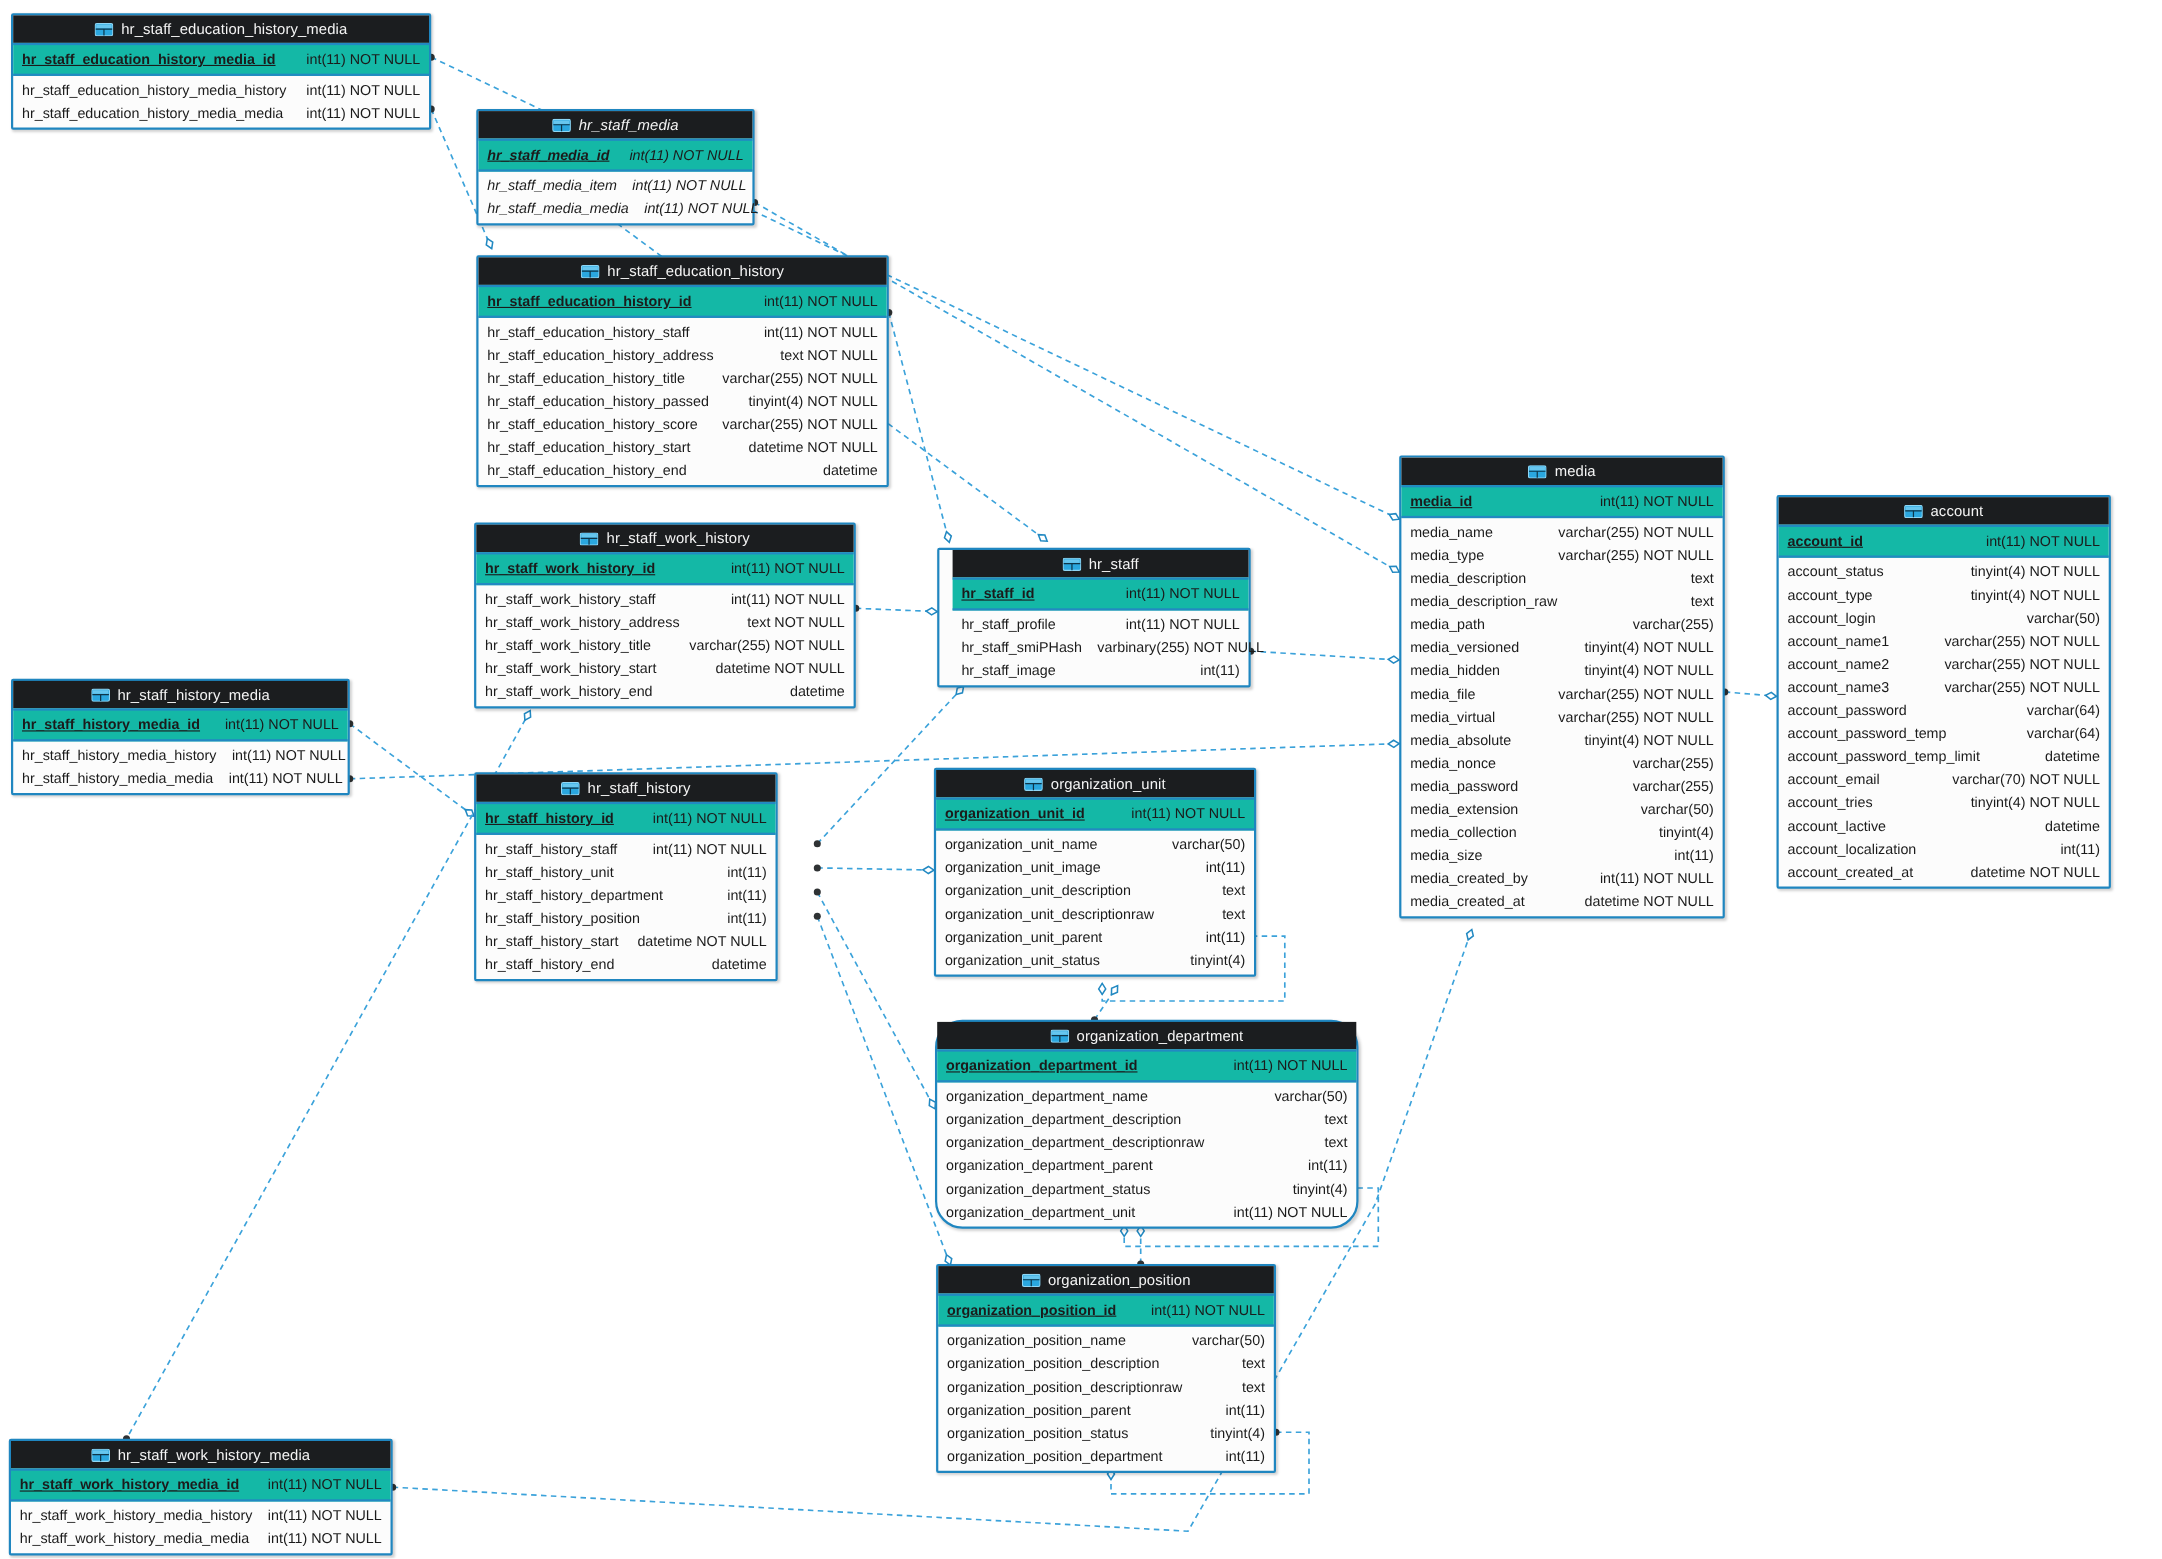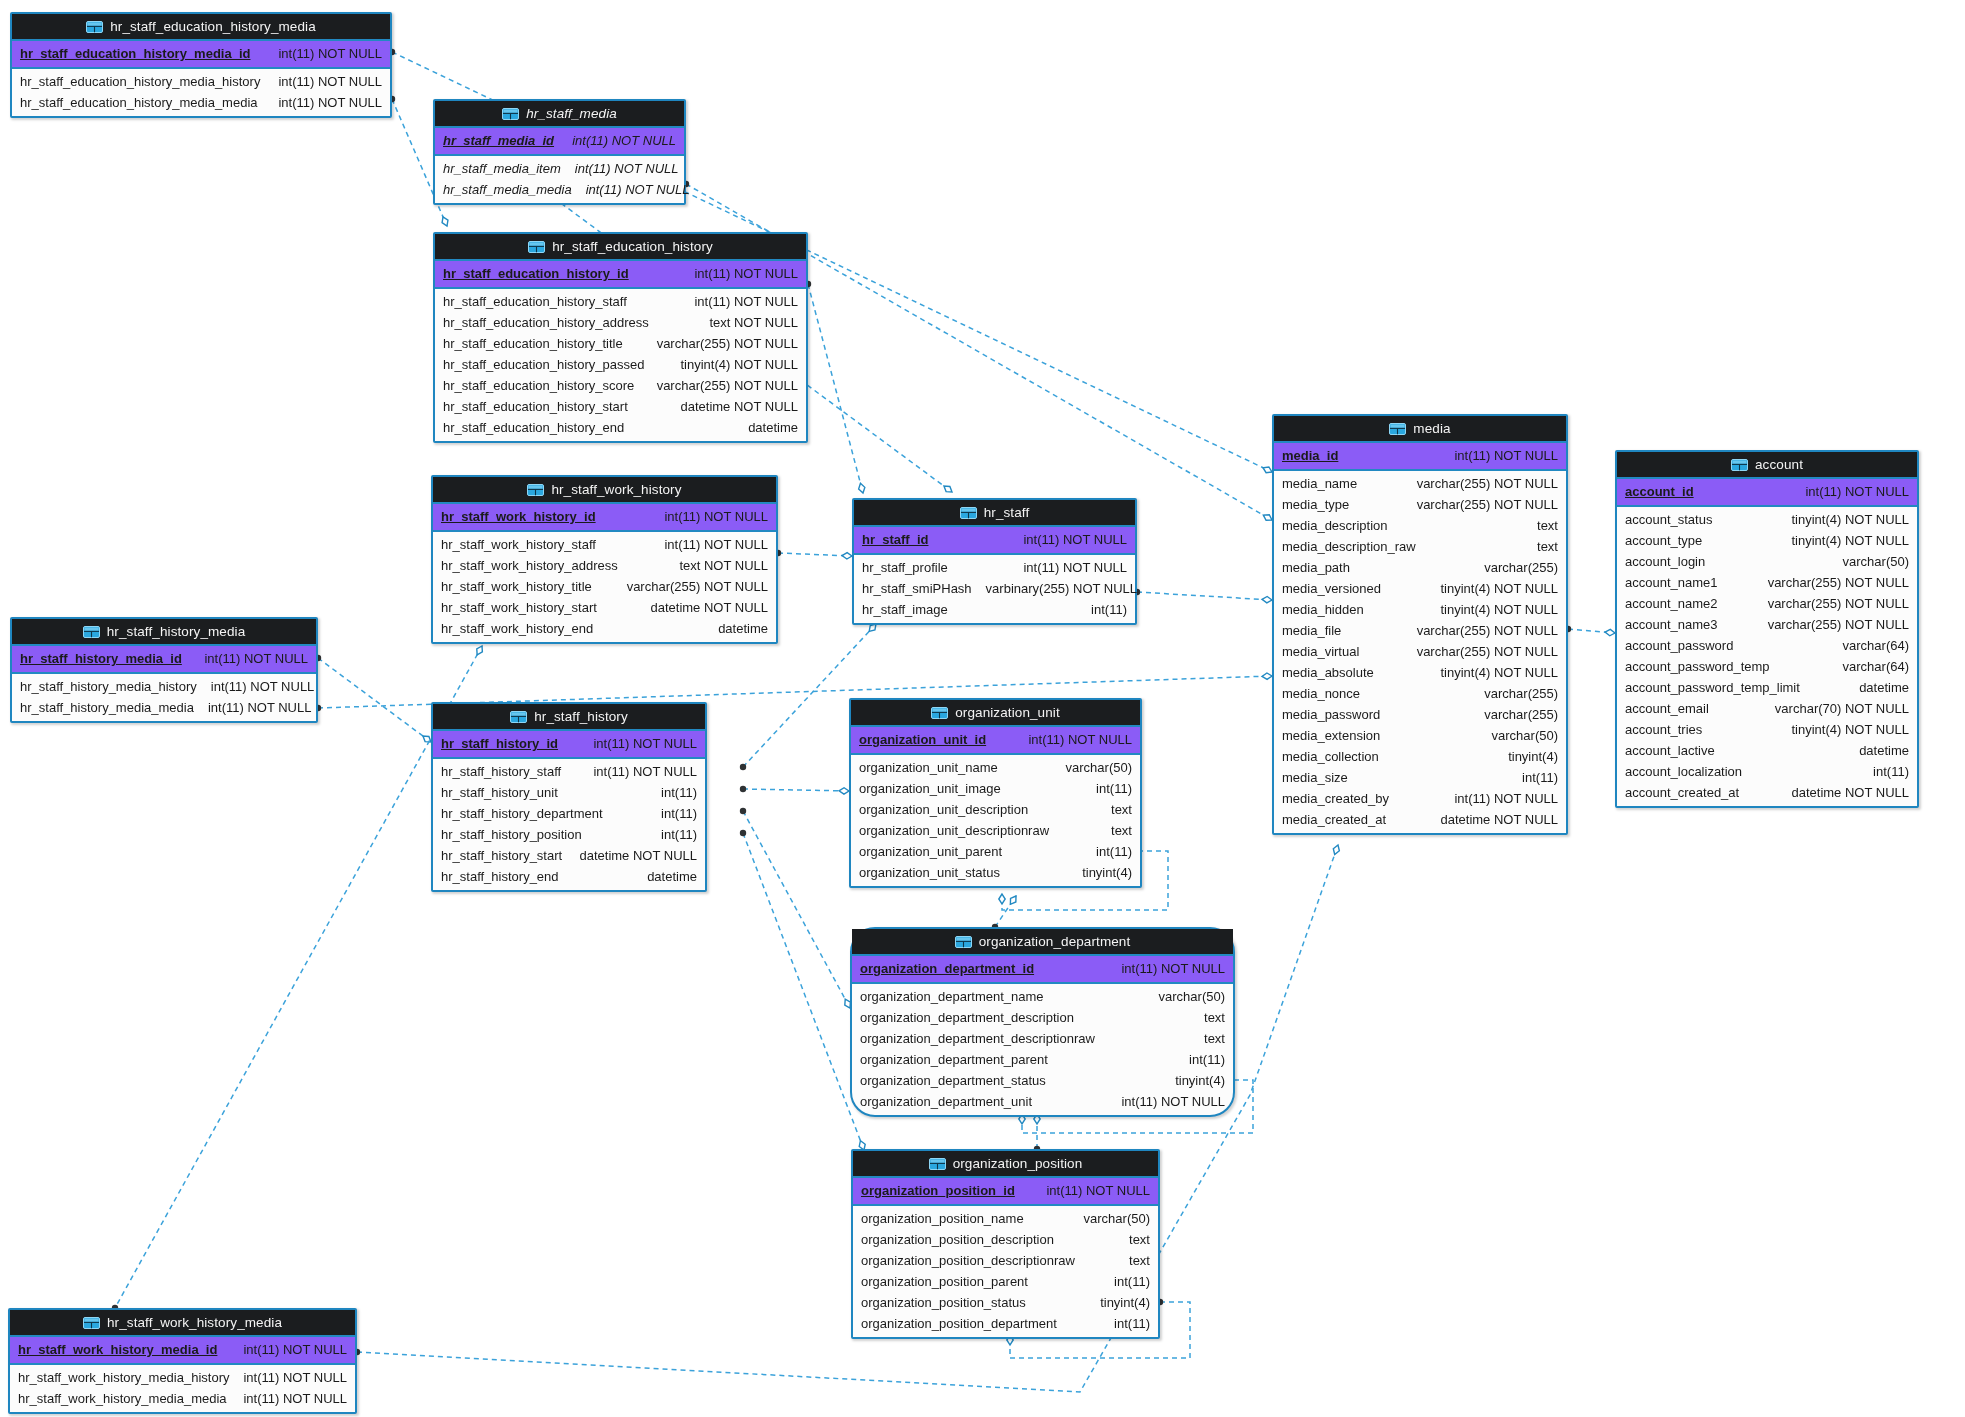--- a/index.html
+++ b/index.html
@@ -22,21 +22,21 @@
   .t-header {
     background:#1b1d1f; color:#f4f4f4;
     display:flex; align-items:center; justify-content:center; gap:7px;
     height:25px; font-size:13.5px; letter-spacing:.1px;
   }
   .t-icon { width:17px; height:12px; flex:0 0 auto; }
   .t-pk {
     display:flex; justify-content:space-between; align-items:baseline;
     padding:5px 8px 6px 8px; font-size:13px;
     border-top:2px solid #2289c2; border-bottom:2px solid #2289c2;
-    background:#8b5cf6;
+    background:#14b8a6;
   }
   .pk-name { font-weight:bold; text-decoration:underline; white-space:nowrap; }
   .t-rows { padding:2px 0 3px 0; }
   .t-row {
     display:flex; justify-content:space-between; align-items:baseline;
     padding:2.5px 8px; font-size:13px; line-height:16px;
   }
   .col-name { white-space:nowrap; color:#1b1b1b; }
   .col-type { white-space:nowrap; color:#1b1b1b; margin-left:14px; }
 </style>
@@ -342,21 +342,21 @@
         <div class="t-row">
     <span class="col-name">hr_staff_history_start</span>
     <span class="col-type">datetime NOT NULL</span>
   </div>
         <div class="t-row">
     <span class="col-name">hr_staff_history_end</span>
     <span class="col-type">datetime</span>
   </div>
       </div>
   </div>
-    <div class="table" style="left: 852px; top: 498px; width: 285px;">
+    <div class="table" style="left: 852px; top: 498px; width: 285px; padding-left: 12px;">
     <div class="t-header">
       <svg class="t-icon" viewBox="0 0 17 12">
         <rect x="0.5" y="0.5" width="16" height="11" rx="1.5" fill="#2aa7df" stroke="#8ed6f5" stroke-width="1"></rect>
         <rect x="1.5" y="1.5" width="14" height="3.2" fill="#67c6ee"></rect>
         <line x1="1" y1="5.4" x2="16" y2="5.4" stroke="#0d3549" stroke-width="1.1"></line>
         <line x1="8.5" y1="5.4" x2="8.5" y2="11.3" stroke="#0d3549" stroke-width="1.1"></line>
       </svg>
       <span class="t-title">hr_staff</span>
     </div>
     <div class="t-pk">

